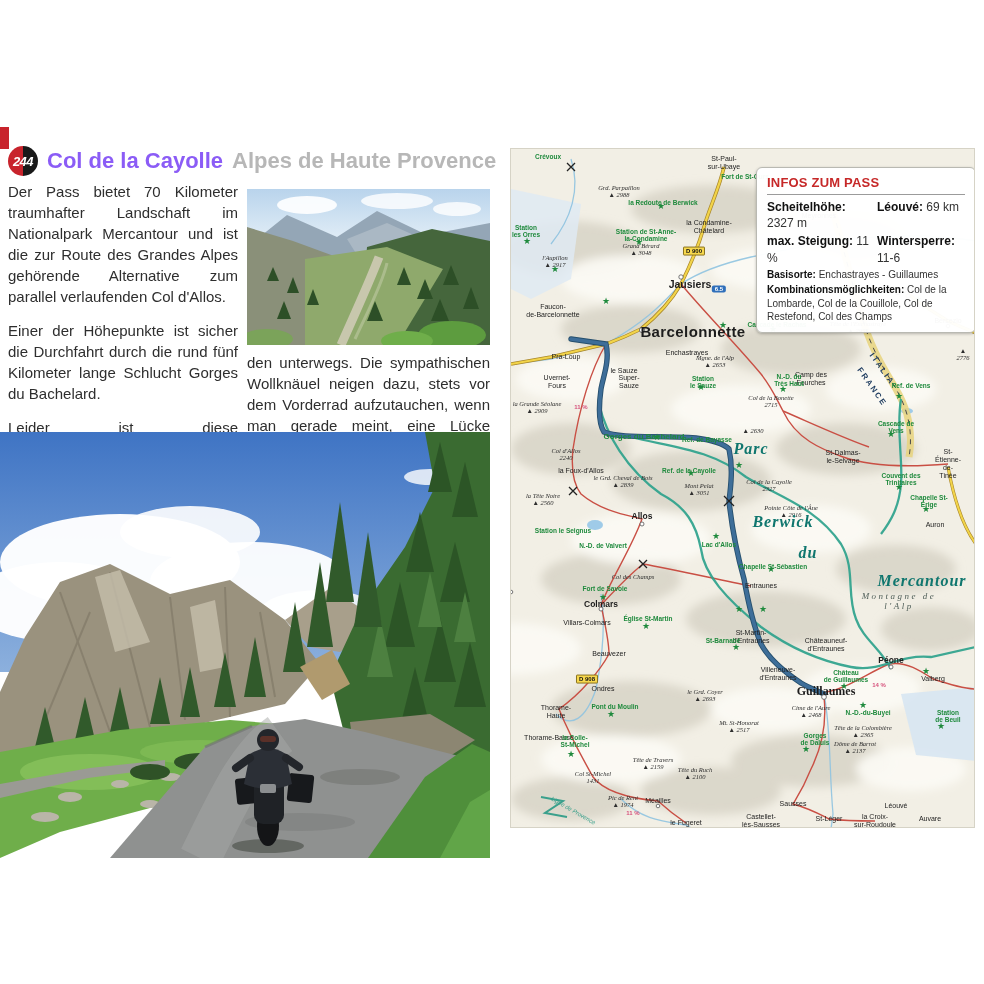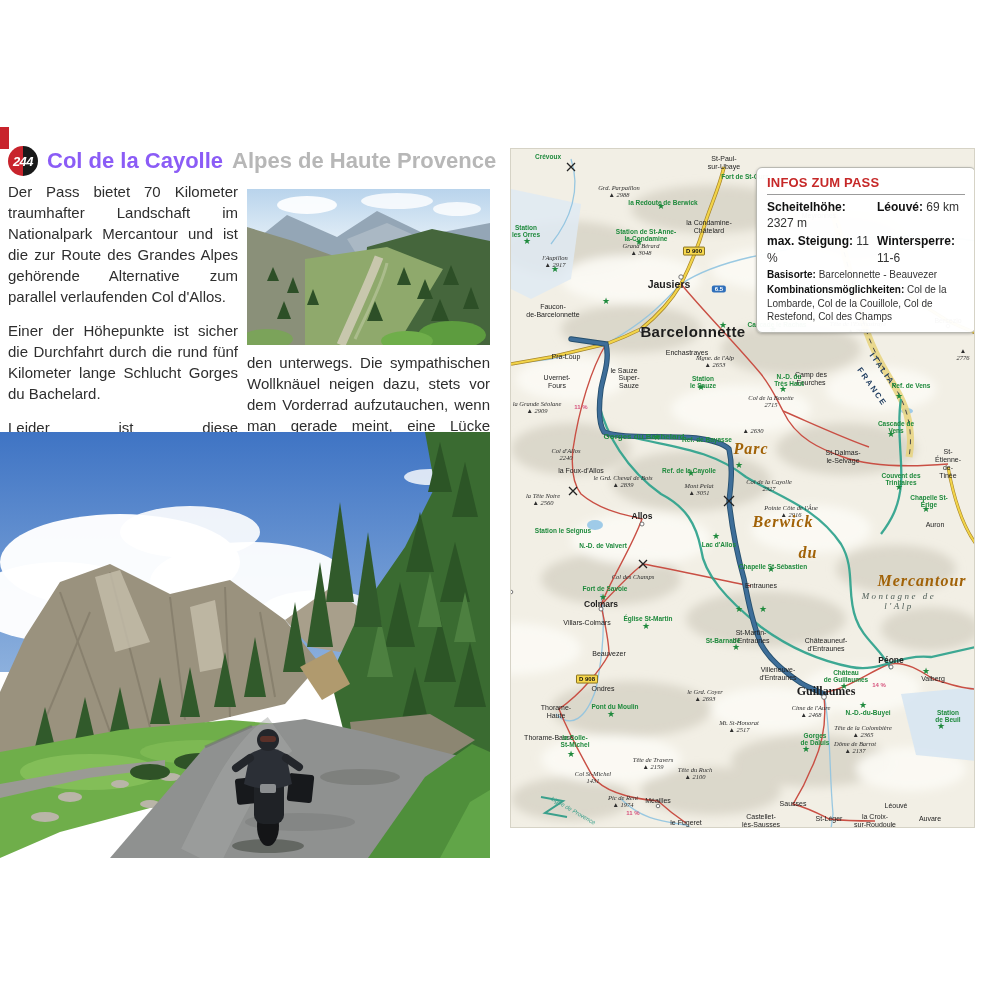--- a/index.html
+++ b/index.html
@@ -27,21 +27,21 @@
        color:#1d1d1d;font-size:7.5px;line-height:1.15;pointer-events:none;}
   .town-lg{font-size:15px;font-weight:bold;letter-spacing:.4px;}
   .town-gd{font-size:12px;font-weight:bold;font-family:Liberation Serif, serif;}
   .town-md{font-size:10.5px;font-weight:bold;}
   .town-8b{font-size:8.5px;font-weight:bold;}
   .town-sm{font-size:7px;}
   .sight{color:#1f8a3d;font-weight:bold;font-size:6.5px;}
   .sight-lg{color:#1f8a3d;font-weight:bold;font-size:8px;}
   .peak{font-family:"Liberation Serif",serif;font-style:italic;font-size:6.5px;color:#2d2d2d;}
   .park{font-family:"Liberation Serif",serif;font-style:italic;font-weight:bold;
-        color:#a16207;font-size:16px;letter-spacing:1px;}
+        color:#0f766e;font-size:16px;letter-spacing:1px;}
   .range{font-family:"Liberation Serif",serif;font-style:italic;color:#51605a;
          font-size:9px;letter-spacing:2.5px;}
   .rail{color:#3aa08c;font-style:italic;font-size:6px;}
   .border-lbl{color:#1c3a5e;font-weight:bold;font-size:8px;letter-spacing:2px;}
   .pct{color:#d6527c;font-size:6px;font-weight:bold;}
   .roadnum{background:#f7d84d;border:1px solid #8a7420;color:#111;font-size:6px;
            padding:0 2px;border-radius:1px;font-weight:bold;}
   .blueref{background:#2f6fba;color:#fff;font-size:6px;padding:0 3px;border-radius:2px;font-weight:bold;}
   .star{position:absolute;transform:translate(-50%,-50%);color:#1f8a3d;font-size:9px;pointer-events:none;}
   
@@ -330,21 +330,21 @@
         <circle cx="131" cy="375" r="2"></circle>
       <circle cx="90" cy="460" r="2"></circle>
         <circle cx="380" cy="518" r="2"></circle>
       <circle cx="250," cy="443" r="1.8"></circle>
         <circle cx="437" cy="177" r="1.8"></circle>
       <circle cx="397" cy="147" r="2"></circle>
         <circle cx="147" cy="657" r="1.8"></circle>
     </g>
   </svg>
   <div id="map-labels" style="position:absolute;inset:0;">
-      <div class="lbl town-md" style="left: 158px; top: 135px;">Jausiers</div>
+      <div class="lbl town-md" style="left: 179px; top: 135px;">Jausiers</div>
       <div class="lbl town-lg" style="left: 182px; top: 183px;">Barcelonnette</div>
       <div class="lbl town-sm" style="left: 42px; top: 162px;">Faucon-
 de-Barcelonnette</div>
       <div class="lbl town-sm" style="left: 55px; top: 208px;">Pra-Loup</div>
       <div class="lbl town-sm" style="left: 113px; top: 222px;">le Sauze</div>
       <div class="lbl town-sm" style="left: 46px; top: 233px;">Uvernet-
 Fours</div>
       <div class="lbl town-sm" style="left: 118px; top: 233px;">Super-
 Sauze</div>
       <div class="lbl town-sm" style="left: 176px; top: 204px;">Enchastrayes</div>
@@ -527,20 +527,20 @@
   <div class="infobox">
     <h3>INFOS ZUM PASS</h3>
     <div class="ib-grid">
       <div><span class="ib-label">Scheitelhöhe:</span> <span class="ib-val">2327 m</span></div>
       <div><span class="ib-label">Léouvé:</span> <span class="ib-val">69 km</span></div>
       <div><span class="ib-label">max. Steigung:</span> <span class="ib-val">11 %</span></div>
       <div><span class="ib-label">Wintersperre:</span> <span class="ib-val">11-6</span></div>
     </div>
     <div class="ib-row">
       <span class="ib-label">Basisorte:</span>
-      <span class="ib-val">Barcelonnette - Beauvezer</span>
+      <span class="ib-val">Enchastrayes - Guillaumes</span>
     </div>
     <div class="ib-row">
       <span class="ib-label">Kombinationsmöglichkeiten:</span>
       <span class="ib-val">Col de la Lombarde, Col de la Couillole, Col de Restefond, Col des Champs</span>
     </div>
   </div>
 </div>
 
 </body></html>

